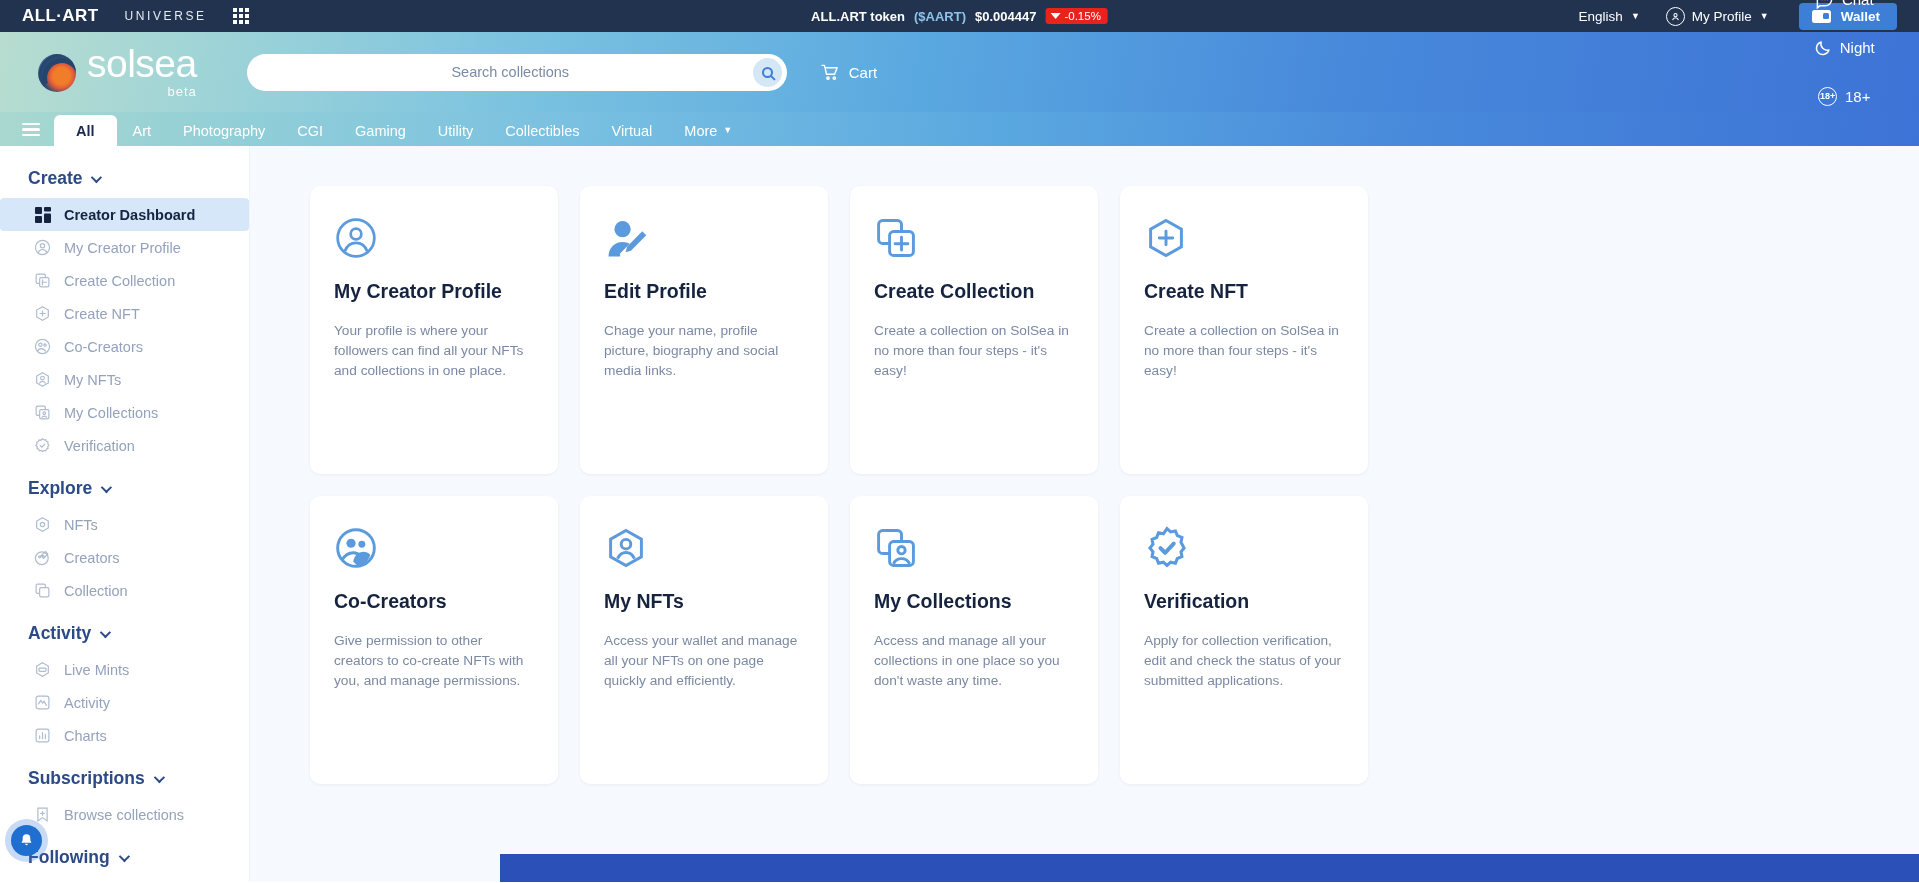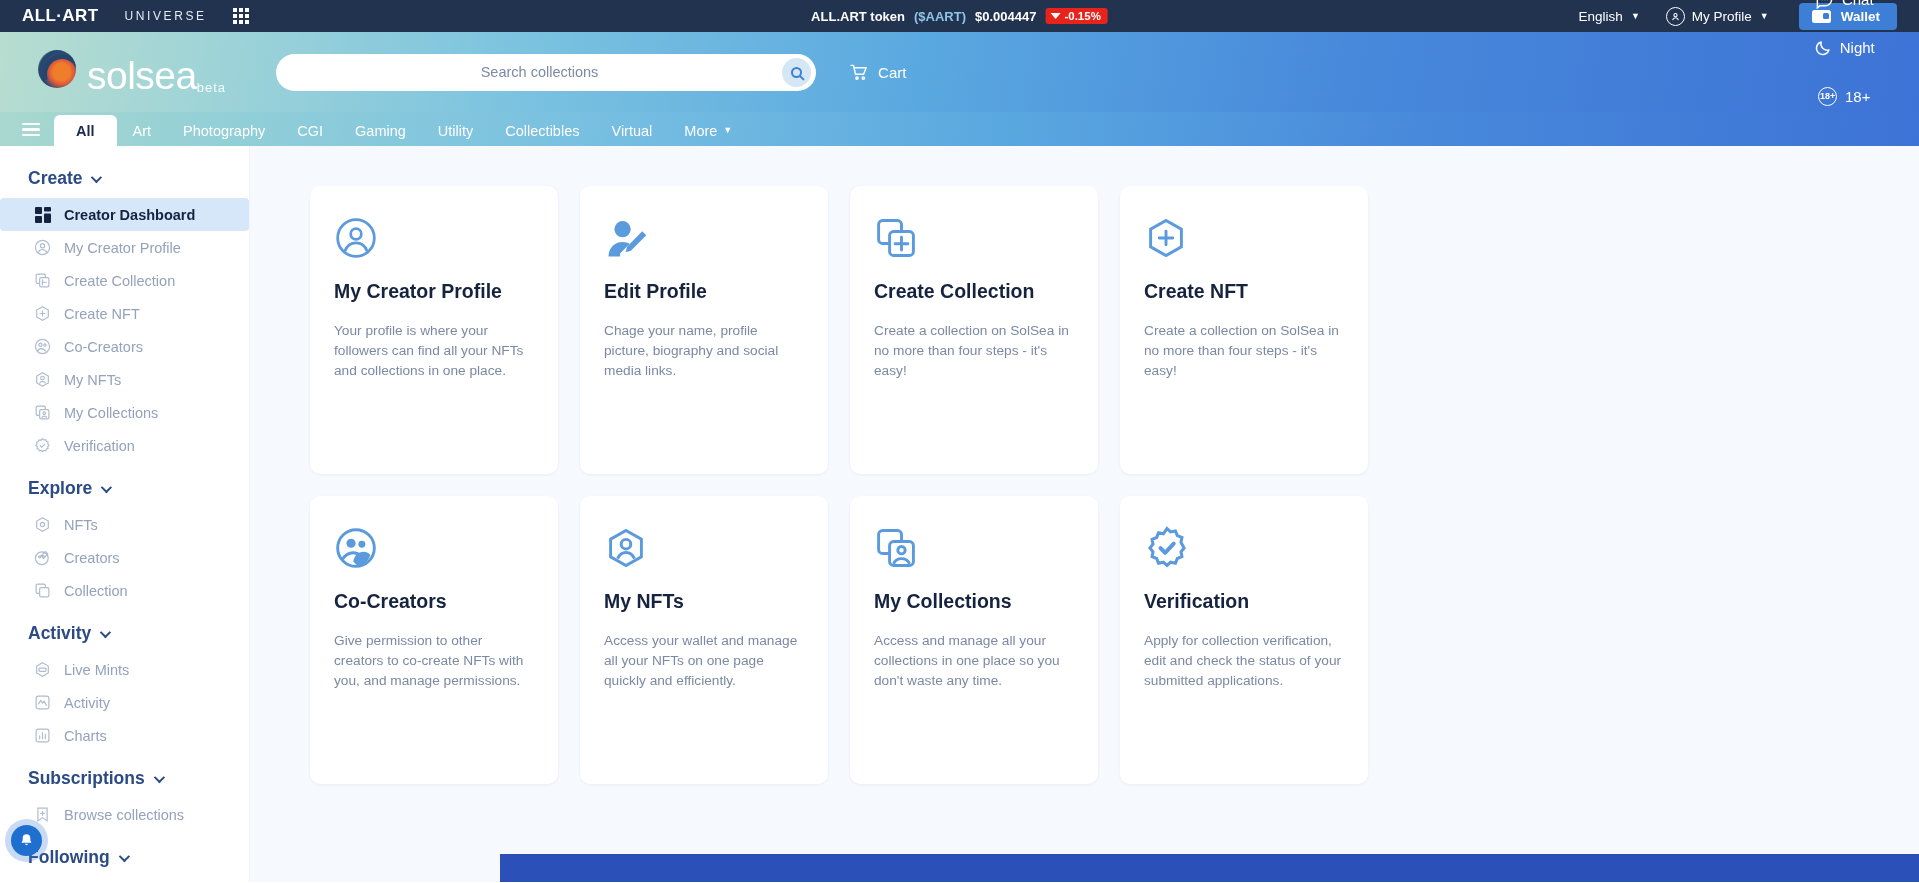--- a/index.html
+++ b/index.html
@@ -53,21 +53,21 @@
     gap: 9px;
     white-space: nowrap;
   }
   .token-name { font-weight: 700; font-size: 13px; color: #ffffff; text-align: center; }
   .token-sym { font-size: 13px; color: #8fc4e8; font-weight: 600; }
   .token-price { font-size: 13px; color: #ffffff; font-weight: 700; }
   .token-badge {
     background: #e8231c;
     color: #ffffff;
     font-size: 11.5px;
-    font-weight: 700;
+    font-weight: 400;
     border-radius: 3px;
     padding: 2px 7px 2px 5px;
     display: flex;
     align-items: center;
     gap: 4px;
     text-align: center;
   }
   .caret-down-sm {
     width: 0; height: 0;
     border-left: 5px solid transparent;
@@ -141,21 +141,21 @@
     content: "";
     position: absolute;
     left: 4px; top: 4px;
     width: 30px; height: 30px;
     border-radius: 50%;
     border: 5px solid #24456e;
     border-right-color: transparent;
     border-bottom-color: transparent;
     transform: rotate(25deg);
   }
-  .logo-text-wrap { display: flex; flex-direction: row; align-items: flex-end; }
+  .logo-text-wrap { display: flex; flex-direction: column; align-items: flex-end; }
   .logo-text {
     font-size: 39px;
     font-weight: 400;
     color: #ffffff;
     letter-spacing: -0.5px;
     line-height: 0.95;
   }
   .logo-beta {
     font-size: 13px;
     color: #ffffff;

